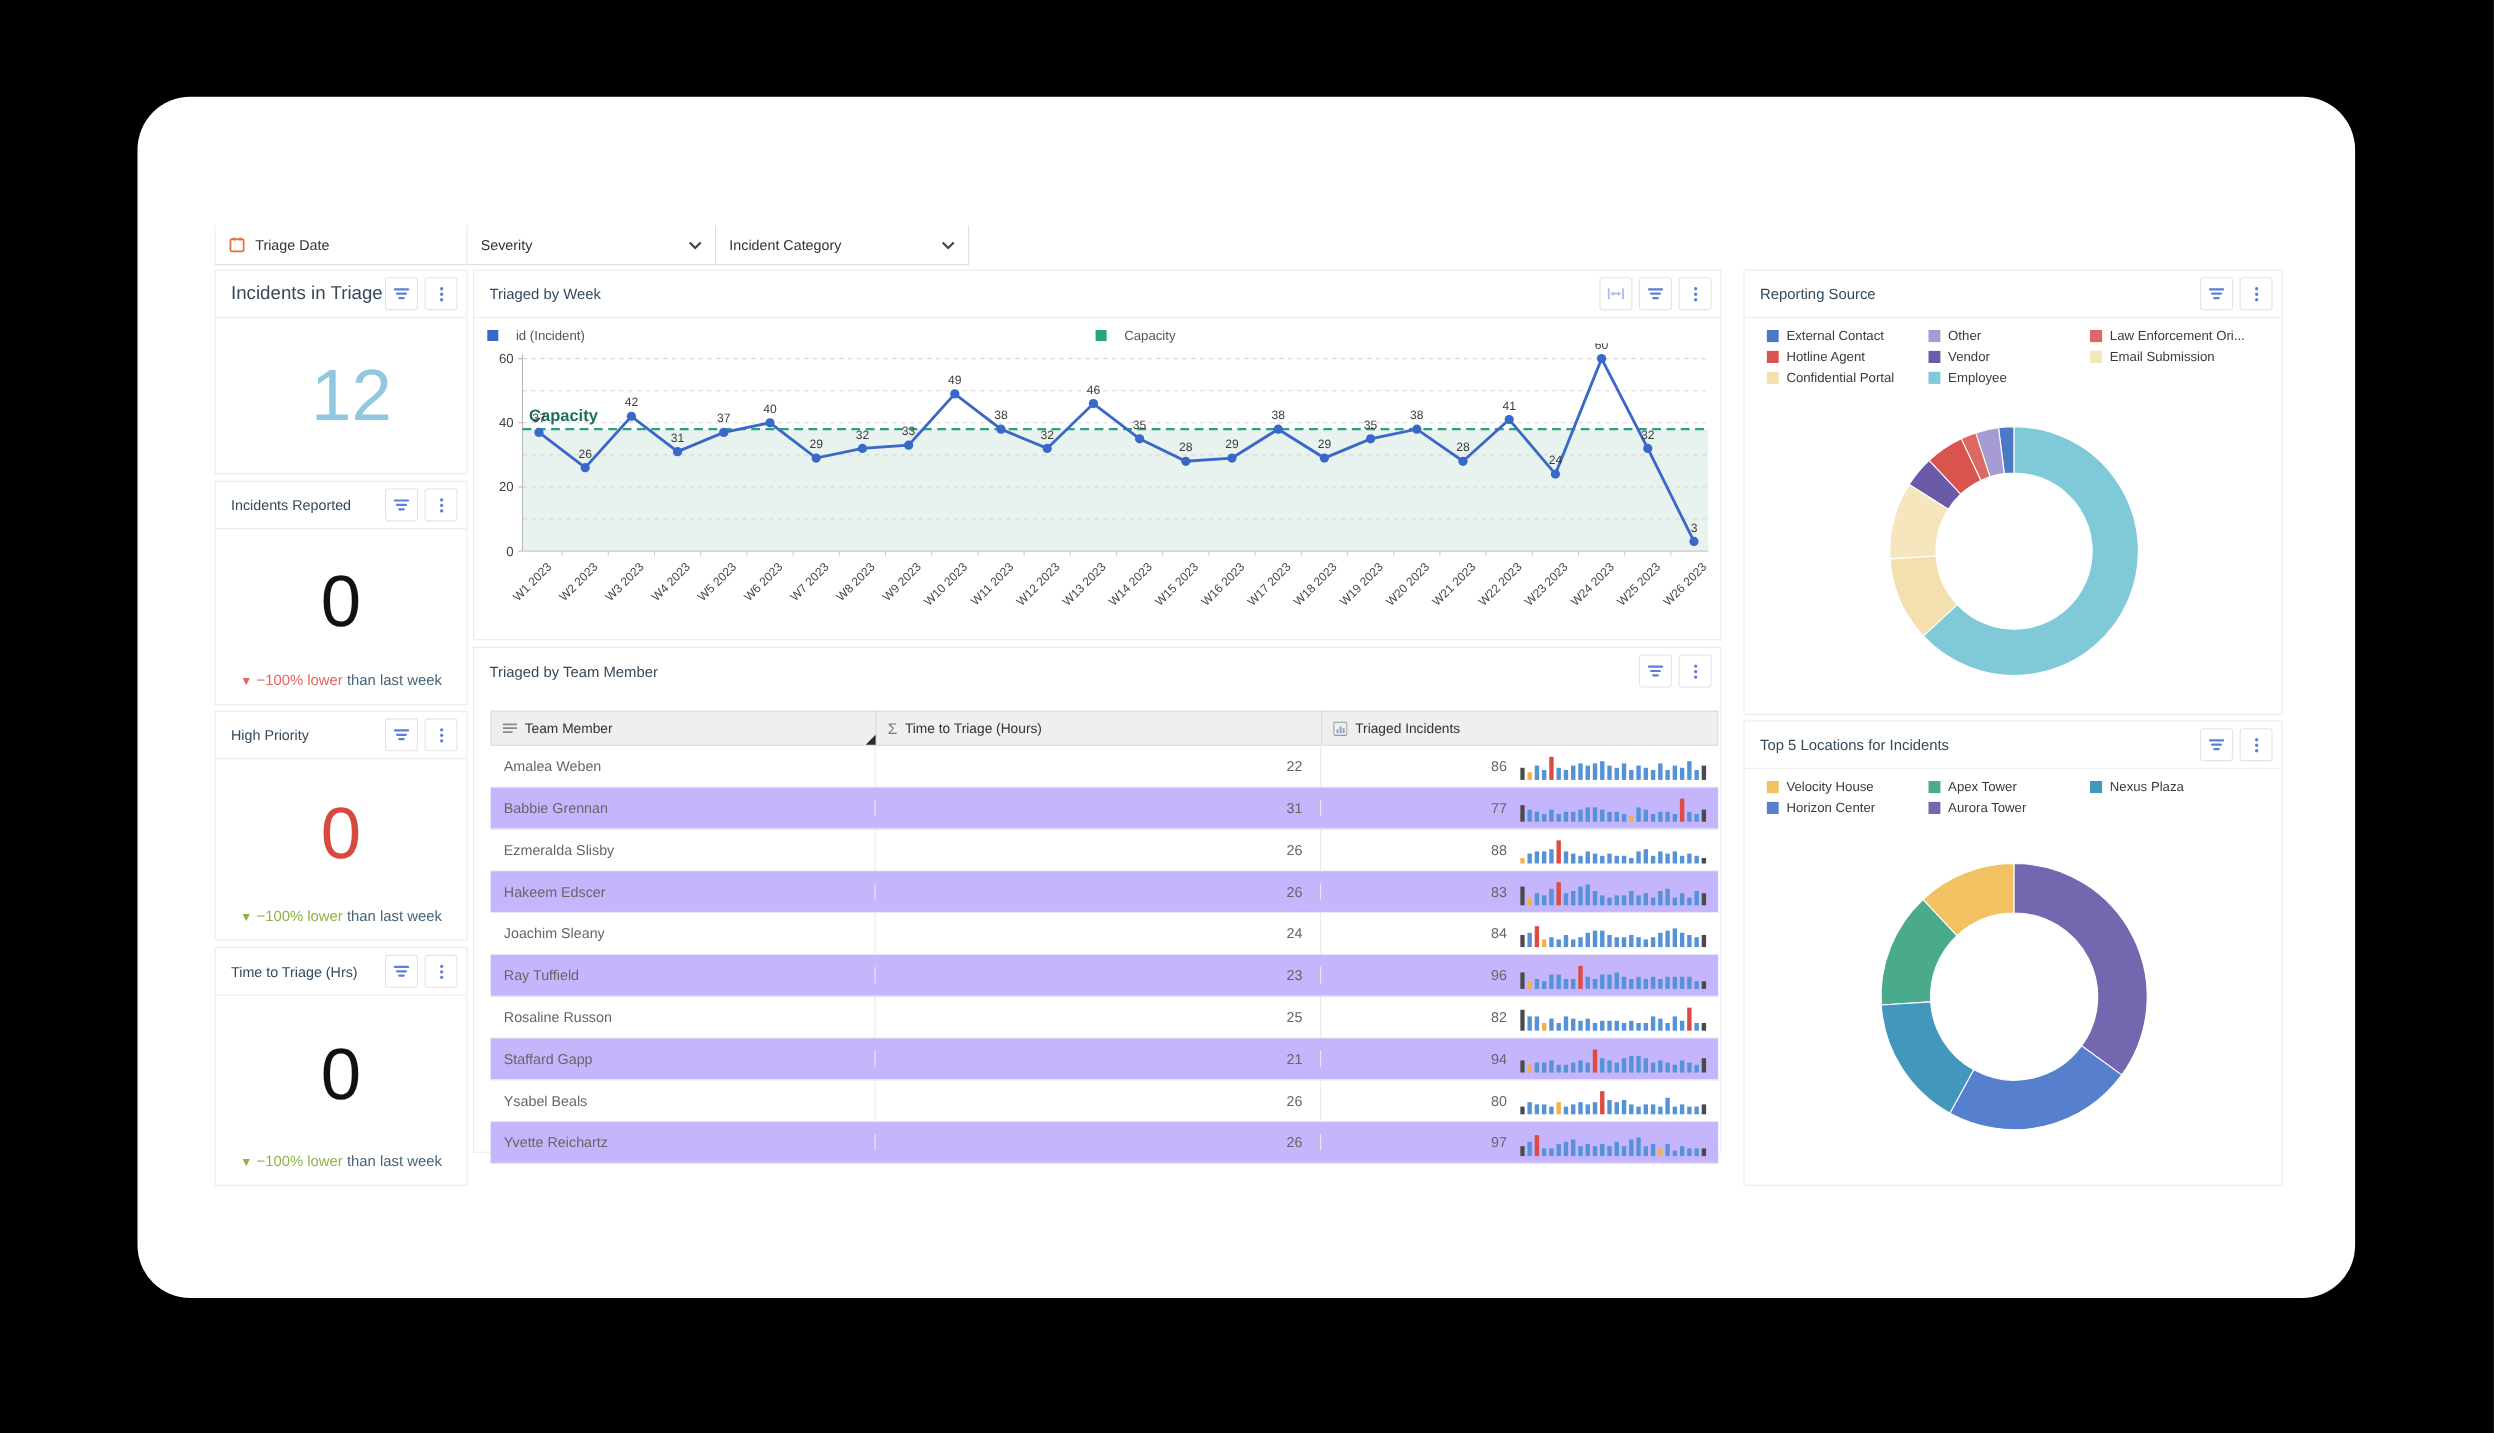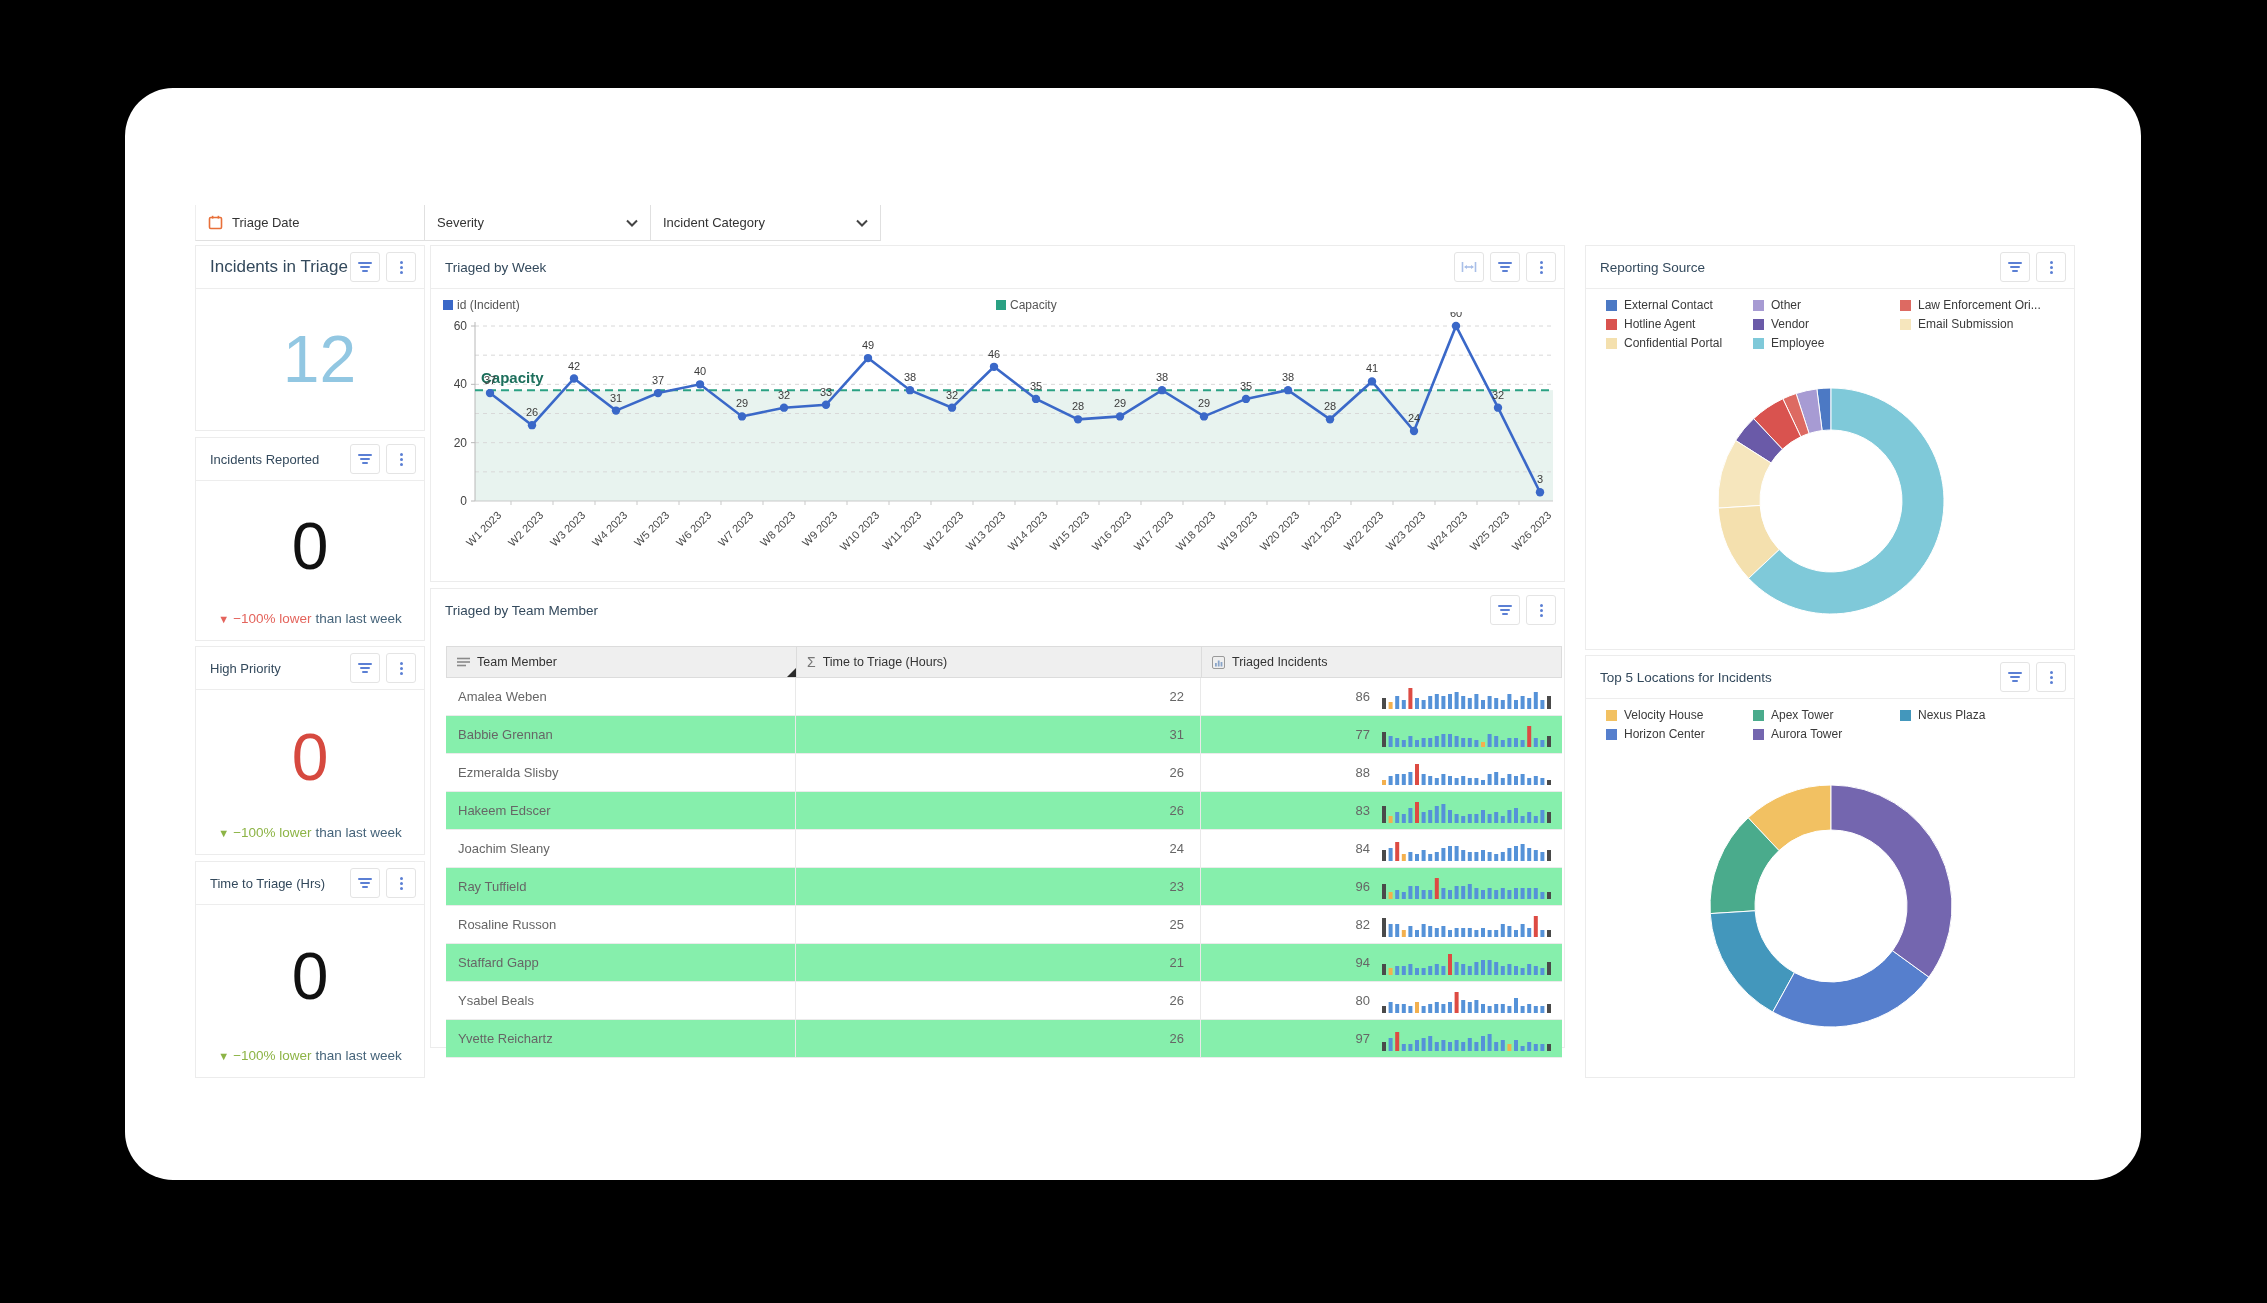--- a/index.html
+++ b/index.html
@@ -23,38 +23,38 @@
   .dot{width:3px;height:3px;border-radius:50%;background:#5b7fd4;display:block;}
   
   .kpi-card{left:0;width:230px;}
   .kpi-body{position:absolute;top:42px;left:0;right:0;bottom:0;display:flex;flex-direction:column;align-items:center;}
   .kpi-value{flex:1;display:flex;align-items:center;justify-content:center;font-size:66px;line-height:1;}
   .kpi-delta{font-size:13.5px;margin-bottom:14px;white-space:nowrap;color:#46647a;}
   .delta-arrow{font-size:11px;margin-right:4px;}
   
   .tbl{position:absolute;left:15px;top:57px;right:2px;}
   .trow{display:flex;height:37px;border-bottom:1px solid #ebebeb;align-items:stretch;}
-  .trow.alt{background:#86efac;}
+  .trow.alt{background:#c4b5fd;align-items:center;}
   .thead{height:30px;background:#efefef;border:1px solid #dcdcdc;display:flex;}
   .hcell{box-sizing:border-box;display:flex;align-items:center;gap:7px;padding:0 10px;font-size:12.5px;color:#333;
     border-right:1px solid #dcdcdc;position:relative;cursor:pointer;}
   .hcell:last-child{border-right:none;}
   .sortmark{position:absolute;right:0;bottom:0;width:0;height:0;border-bottom:9px solid #2b2b2b;border-left:9px solid transparent;}
   .tcell{box-sizing:border-box;display:flex;align-items:center;padding:0 12px;font-size:13px;color:#666;
     border-right:1px solid #e9e9e9;overflow:hidden;}
   .c-name{width:350px;}
   .c-hours{width:405px;justify-content:flex-end;padding-right:16px;}
   .c-inc{flex:1;border-right:none;justify-content:flex-end;gap:12px;padding-right:8px;}
   .inc-num{width:50px;text-align:right;}
   
   .legend-grid{position:absolute;left:20px;right:10px;display:grid;grid-template-columns:147px 147px 1fr;row-gap:5px;}
   .litem{display:flex;align-items:center;gap:7px;font-size:12px;color:#3a3a3a;white-space:nowrap;overflow:hidden;}
   .lsq{width:11px;height:11px;flex:0 0 11px;}
   .wk-legend{position:absolute;top:52px;left:0;right:0;height:16px;font-size:12px;color:#555;}
-  .wk-li{position:absolute;display:flex;align-items:center;gap:4px;}
+  .wk-li{position:absolute;display:flex;align-items:center;gap:16px;}
   .lsq10{width:10px;height:10px;}
   svg text{font-family:"Liberation Sans", sans-serif;}
 </style>
 </head>
 <body>
 
 <div class="frame">
 <div class="dash">
 
   <div class="fbar">

